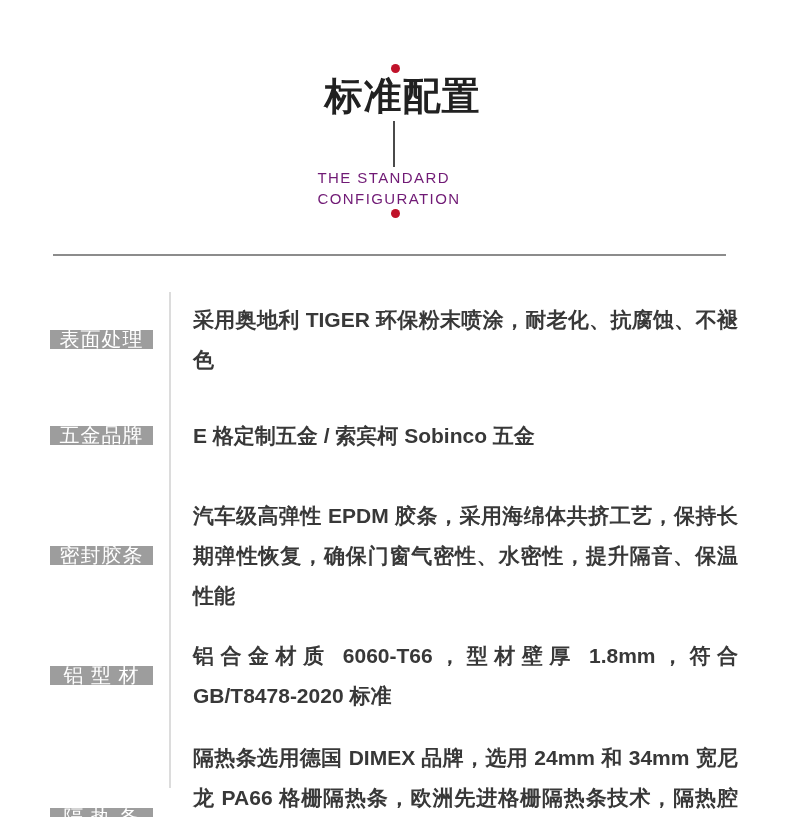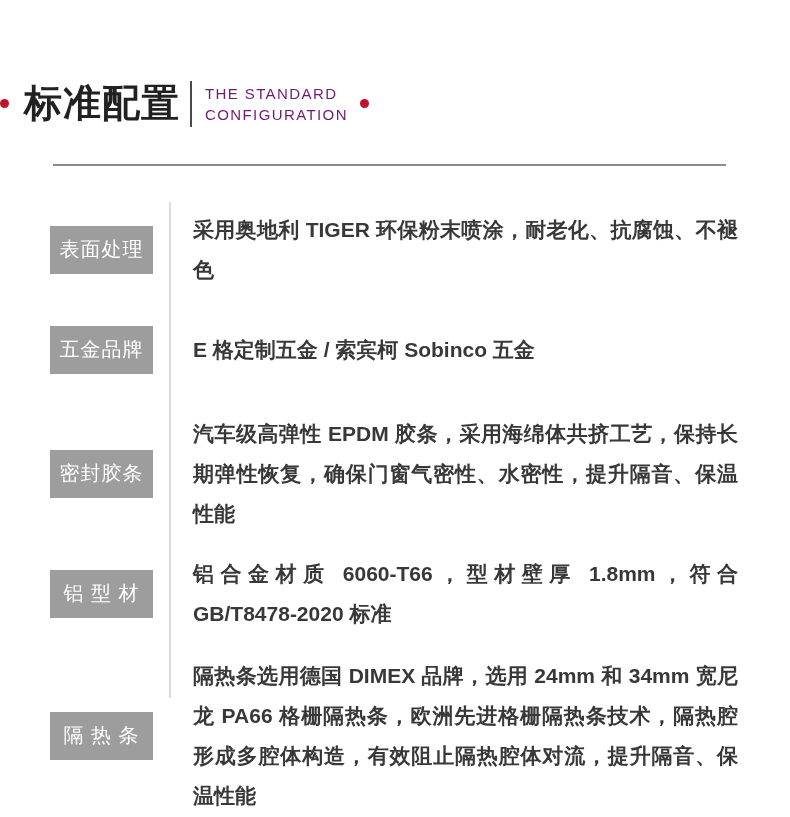--- a/index.html
+++ b/index.html
@@ -7,22 +7,22 @@
     --title:#212121; --rule:#8c8c8c; --divider:#dcdcdc;
   }
   *{margin:0;padding:0;box-sizing:border-box;}
   html,body{background:#ffffff;}
   body{
     width:790px;height:817px;overflow:hidden;position:relative;
     font-family:"Liberation Sans","DejaVu Sans",sans-serif;
   }
   
   .header{
-    padding-top:80px;
-    display:flex;align-items:center;
+    padding-top:64px;
+    display:flex;justify-content:center;align-items:center;flex-direction:column;
   }
   .dot{
     width:9px;height:9px;border-radius:50%;
     background:var(--accent);flex:none;
   }
   .title-cn{
     font-size:38px;font-weight:700;color:var(--title);
     letter-spacing:1px;line-height:1.25;
     margin-left:15px;white-space:nowrap;
   }
@@ -49,21 +49,21 @@
     position:absolute;left:119px;top:-8px;height:496px;
     width:2px;background:var(--divider);
   }
   .row{display:flex;align-items:center;}
   .row-1{margin-bottom:36px;}
   .row-2{margin-bottom:40px;}
   .row-3{margin-bottom:20px;}
   .row-4{margin-bottom:22px;justify-content:center;}
   .badge-col{width:120px;flex:none;}
   .badge{
-    width:103px;height:48px;border-radius:0;
+    width:103px;height:19px;border-radius:0;
     background:var(--badge);color:#ffffff;
     display:flex;align-items:center;justify-content:center;
     font-size:20px;letter-spacing:1px;white-space:pre;
   }
   .text{
     flex:1;padding-left:23px;
     font-size:21px;line-height:40px;color:var(--text);
     text-align:justify;
     font-weight:bold;
   }

